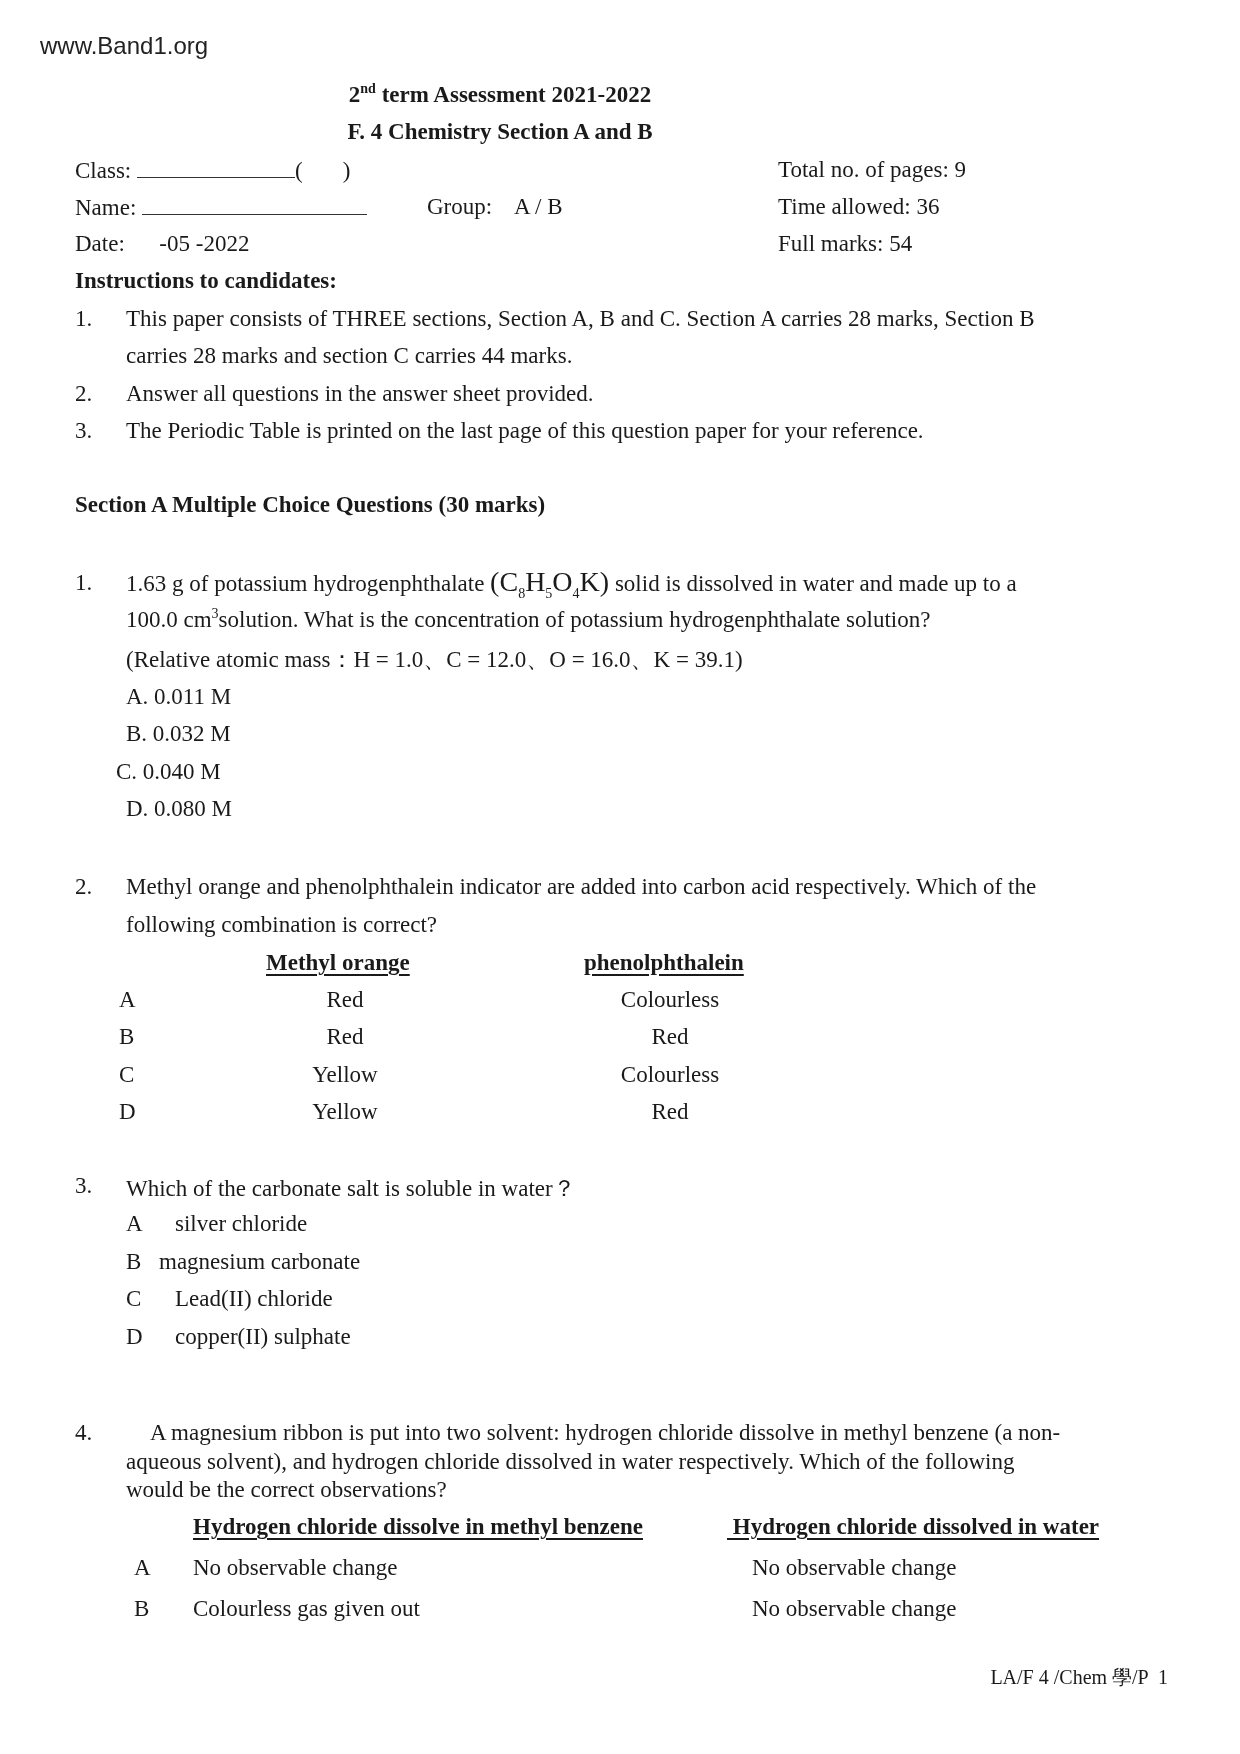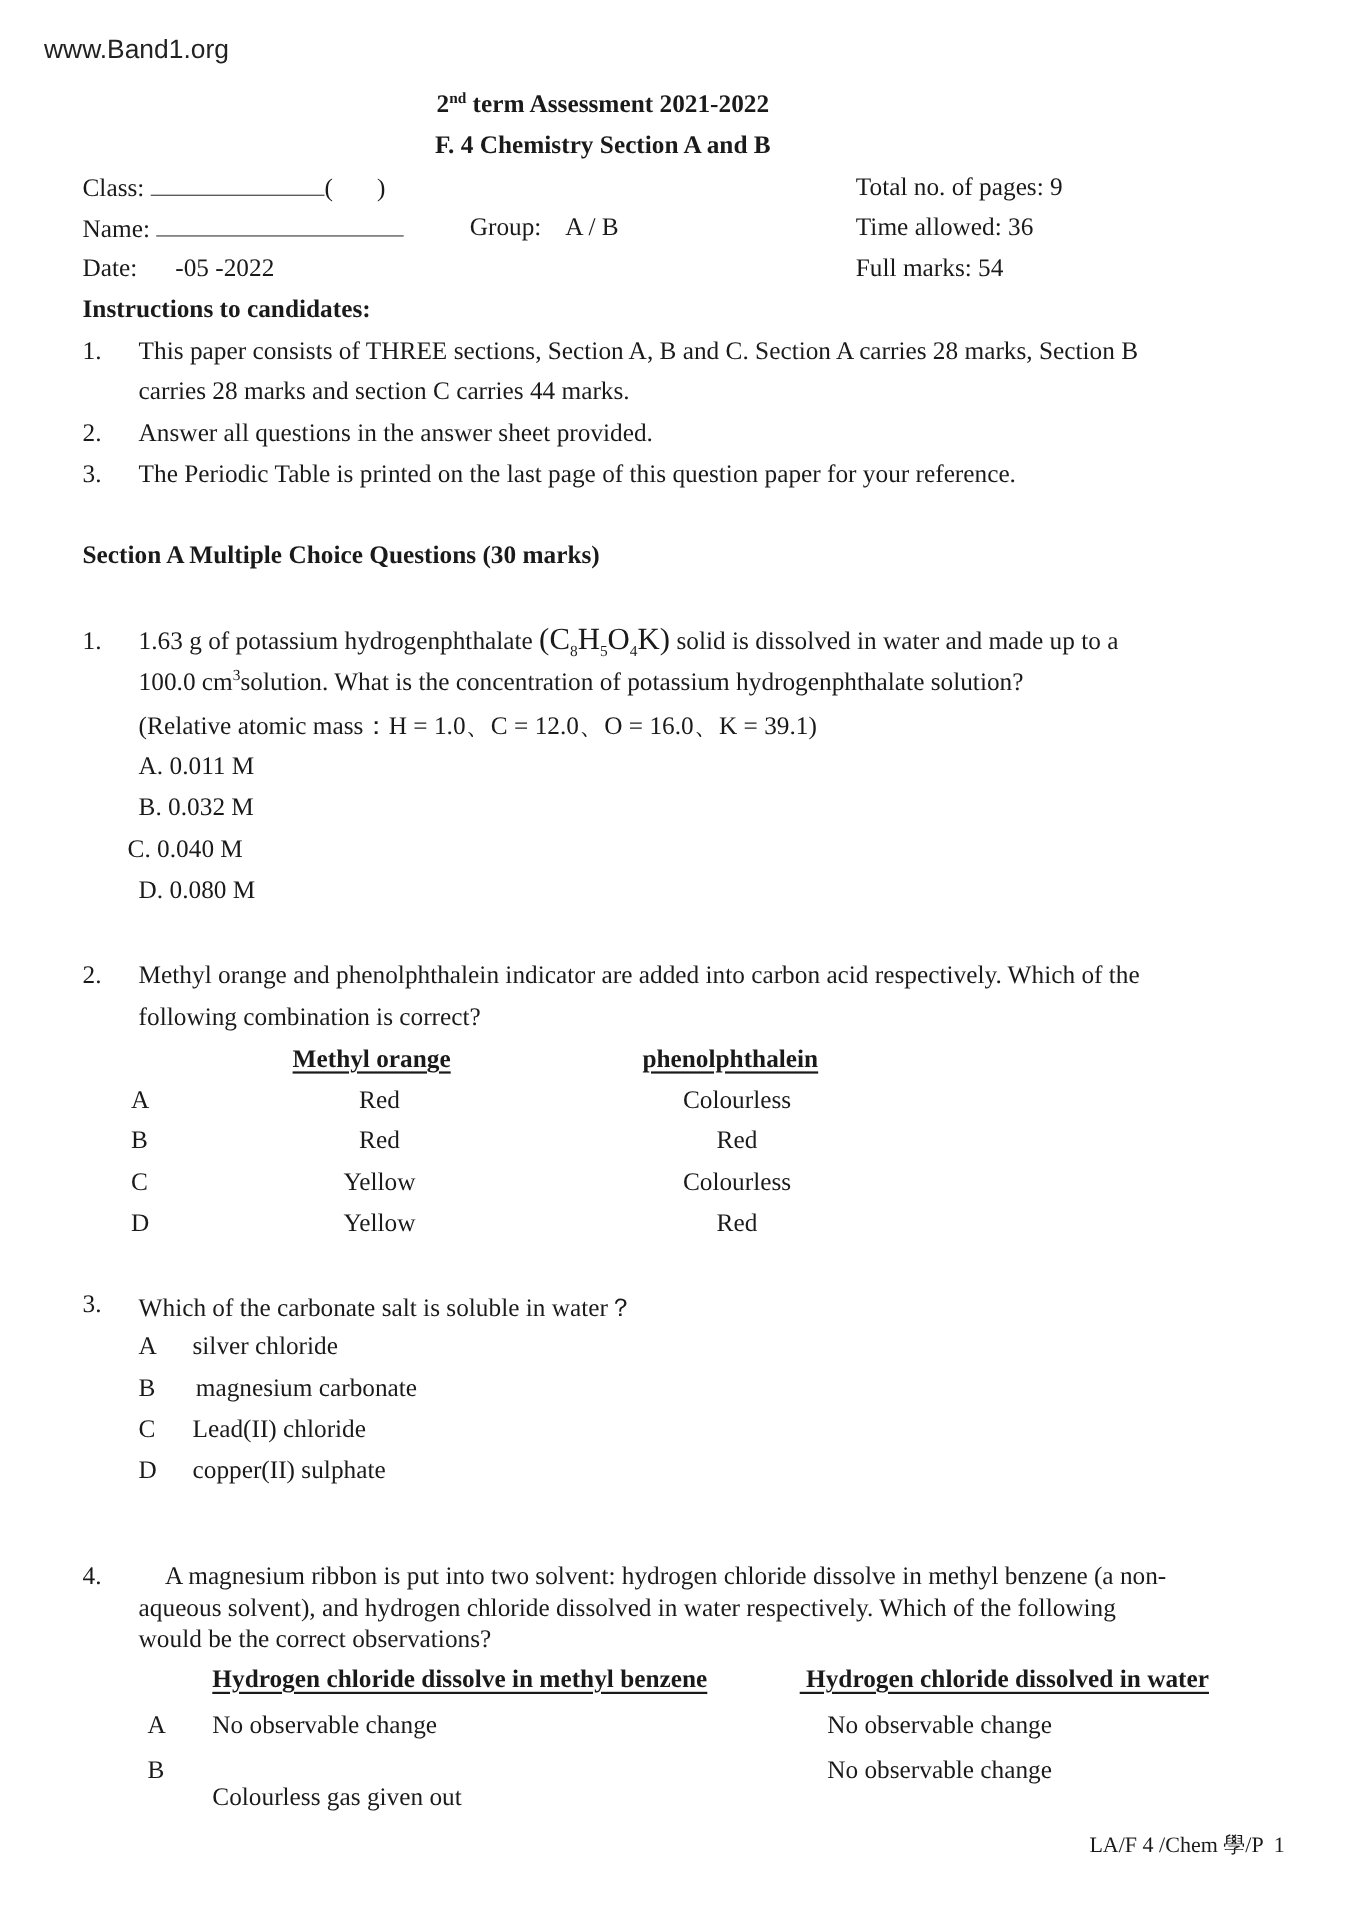--- a/index.html
+++ b/index.html
@@ -3,21 +3,21 @@
   <meta charset="utf-8">
   <style>
     html, body { margin: 0; padding: 0; background: #ffffff; }
     body {
       width: 1240px; height: 1754px; position: relative; overflow: hidden;
       font-family: "Liberation Serif", "DejaVu Serif", serif;
       color: #1a1a1a; font-size: 23px;
     }
     .abs { position: absolute; white-space: nowrap; }
     .watermark { font-family: "Liberation Sans", "DejaVu Sans", sans-serif; font-size: 24px; left: 40px; top: 32px; color: #222; }
-    .title { font-weight: bold; font-size: 23px; left: 0; width: 1000px; text-align: center; margin-left: 48px; }
+    .title { font-weight: bold; font-size: 23px; left: 0; width: 1000px; text-align: center; }
     .bold { font-weight: bold; }
     .u { text-decoration: underline; text-decoration-thickness: 2px; text-underline-offset: 4px; }
     .blank { display: inline-block; border-bottom: 1.5px solid #333; height: 20px; vertical-align: baseline; }
     sup { font-size: 14px; line-height: 0; }
     sub { font-size: 14px; line-height: 0; }
     .formula { font-size: 28px; }
   </style>
 </head>
 <body>
 
@@ -88,34 +88,34 @@
 
 <div class="abs" style="left:119px; top:1099px;">D</div>
 <div class="abs" style="left:266px; top:1099px; width:158px; text-align:center;">Yellow</div>
 <div class="abs" style="left:584px; top:1099px; width:172px; text-align:center;">Red</div>
 
 <div class="abs" style="left:75px; top:1173px;">3.</div>
 <div class="abs" style="left:126px; top:1173px;">Which of the carbonate salt is soluble in water？</div>
 <div class="abs" style="left:126px; top:1211px;">A</div>
 <div class="abs" style="left:175px; top:1211px;">silver chloride</div>
 <div class="abs" style="left:126px; top:1249px;">B</div>
-<div class="abs" style="left:178px; top:1249px;">magnesium carbonate</div>
+<div class="abs" style="left:159px; top:1249px;">magnesium carbonate</div>
 <div class="abs" style="left:126px; top:1286px;">C</div>
 <div class="abs" style="left:175px; top:1286px;">Lead(II) chloride</div>
 <div class="abs" style="left:126px; top:1324px;">D</div>
 <div class="abs" style="left:175px; top:1324px;">copper(II) sulphate</div>
 
 <div class="abs" style="left:75px; top:1420px;">4.</div>
 <div class="abs" style="left:126px; top:1420px;margin-left:24px;">A magnesium ribbon is put into two solvent: hydrogen chloride dissolve in methyl benzene (a non-</div>
 <div class="abs" style="left:126px; top:1449px;">aqueous solvent), and hydrogen chloride dissolved in water respectively.    Which of the following</div>
 <div class="abs" style="left:126px; top:1477px;">would be the correct observations?</div>
 <div class="abs bold u" style="left:193px; top:1514px;">Hydrogen chloride dissolve in methyl benzene</div>
 <div class="abs bold u" style="left:727px; top:1514px; white-space:pre;"> Hydrogen chloride dissolved in water</div>
 
 <div class="abs" style="left:134px; top:1555px;">A</div>
 <div class="abs" style="left:193px; top:1555px;">No observable change</div>
 <div class="abs" style="left:752px; top:1555px;">No observable change</div>
 
 <div class="abs" style="left:134px; top:1596px;">B</div>
-<div class="abs" style="left:193px; top:1596px;margin-top:25px;">Colourless gas given out</div>
+<div class="abs" style="left:193px; top:1596px;">Colourless gas given out</div>
 <div class="abs" style="left:752px; top:1596px;">No observable change</div>
 
 <div class="abs" style="right:72px; top:1664px; font-size:20px; white-space:pre;">LA/F 4 /Chem 學/P  1</div>
 
 </body></html>

